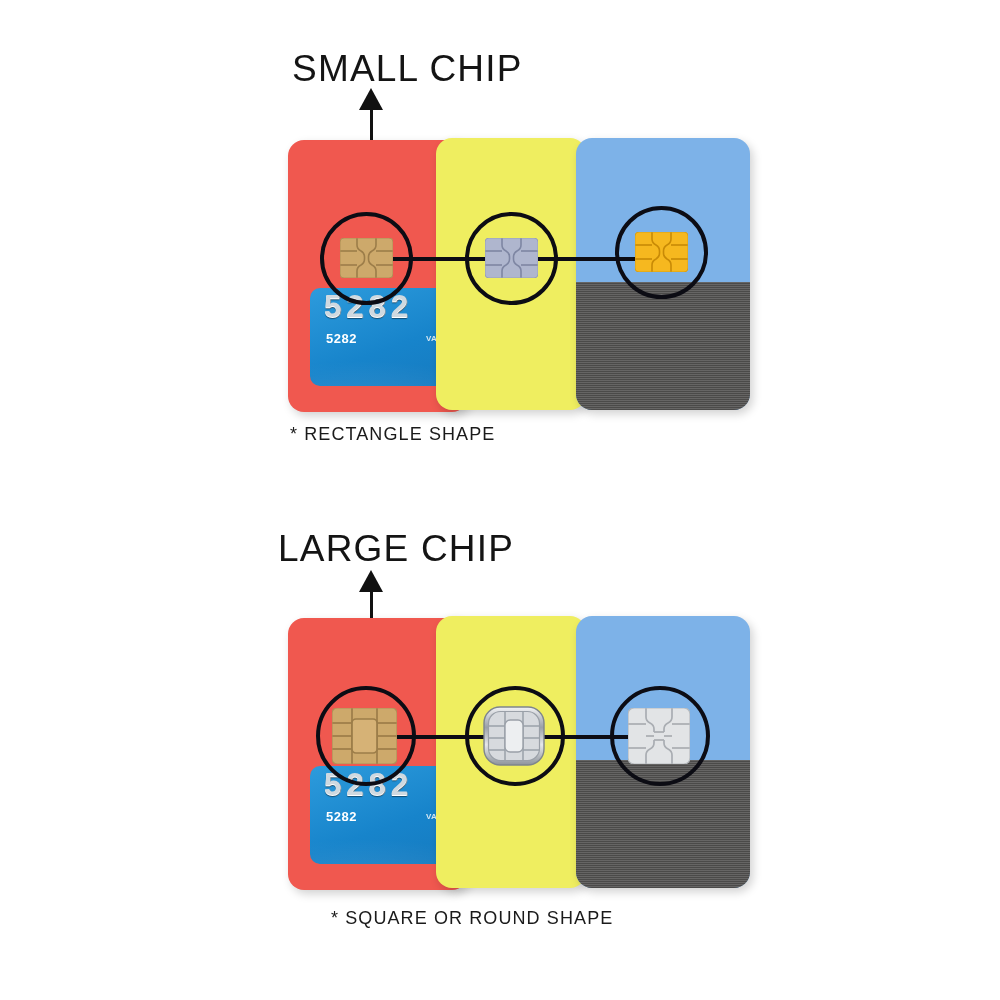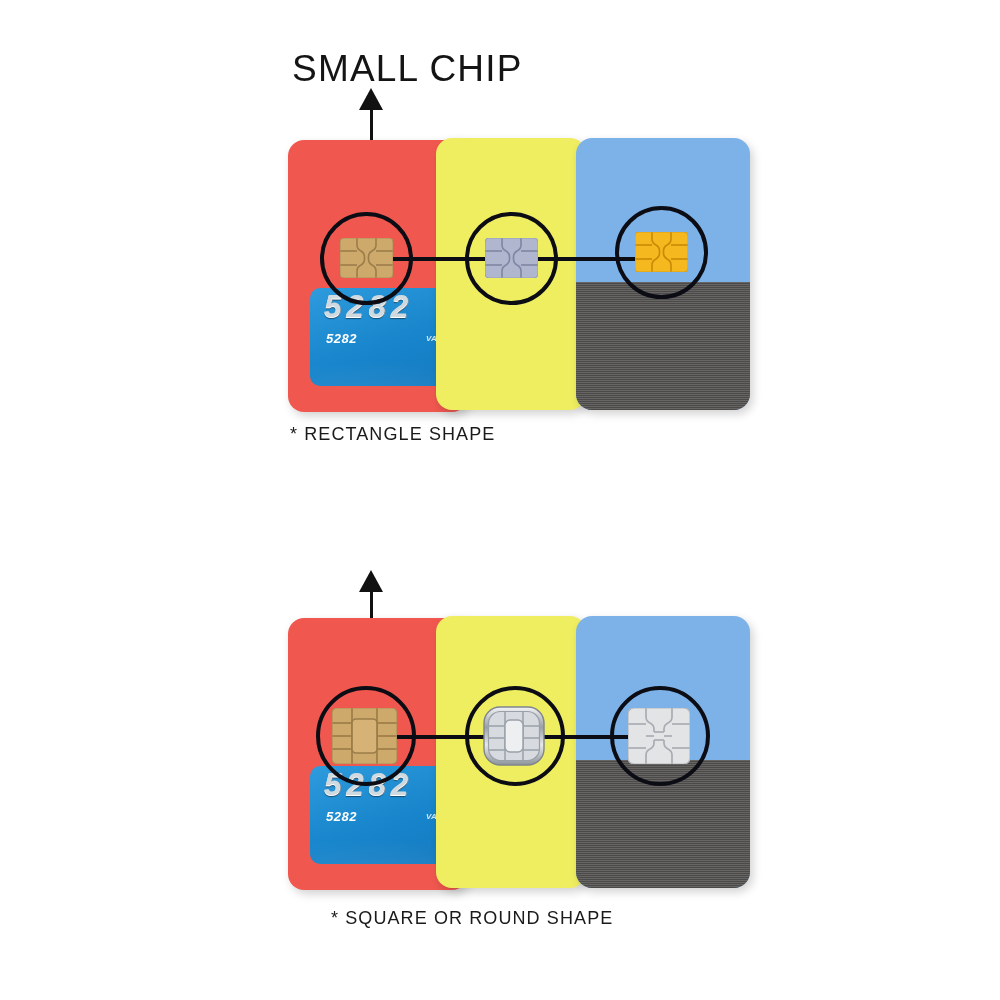--- a/index.html
+++ b/index.html
@@ -70,21 +70,20 @@
   
   .inner-card{
     position:absolute;
     background:#1C8BD1;
     background-image:
        radial-gradient(ellipse 150% 90% at 30% 130%, rgba(255,255,255,0.13) 0%, rgba(255,255,255,0) 62%),
        radial-gradient(ellipse 120% 70% at 70% 150%, rgba(255,255,255,0.10) 0%, rgba(255,255,255,0) 60%),
        linear-gradient(160deg,#2D9BDC 0%, #1784CB 55%, #1579BE 100%);
     border-radius:10px;
     overflow:hidden;
-    font-style:italic;
   }
   .emboss-big{
     position:absolute;
     font-family:"Liberation Sans", sans-serif;
     font-weight:700;
     letter-spacing:5px;
     color:#cfd9e0;
     text-shadow:
       0 1px 0 #ffffff,
       0 2px 1px rgba(0,0,0,0.45),
@@ -202,20 +201,21 @@
           <path d="M36 0 V7 Q36 11 32 13 Q28.5 15 28.5 19 V21 Q28.5 25 32 27 Q36 29 36 33 V40"></path>
         </g>
         <rect x="0" y="0" width="53" height="40" rx="4" fill="none" stroke="#D9A015" stroke-width="1"></rect>
       </svg>
     </div>
 
   </div>
 
   <div class="caption" style="left:290px;top:424px;">* RECTANGLE SHAPE</div>
 
+  <div class="section-title" style="left:278px;top:528px;">LARGE CHIP</div>
 
   <div class="arrow" style="left:358px;top:570px;width:26px;height:150px;">
     <div class="head"></div>
     <div class="shaft"></div>
   </div>
 
   <div class="cards" style="left:288px;top:618px;width:462px;height:272px;">
 
     <div class="card card-red card-shadow" style="left:0px;top:0px;width:180px;height:272px;"></div>
 

